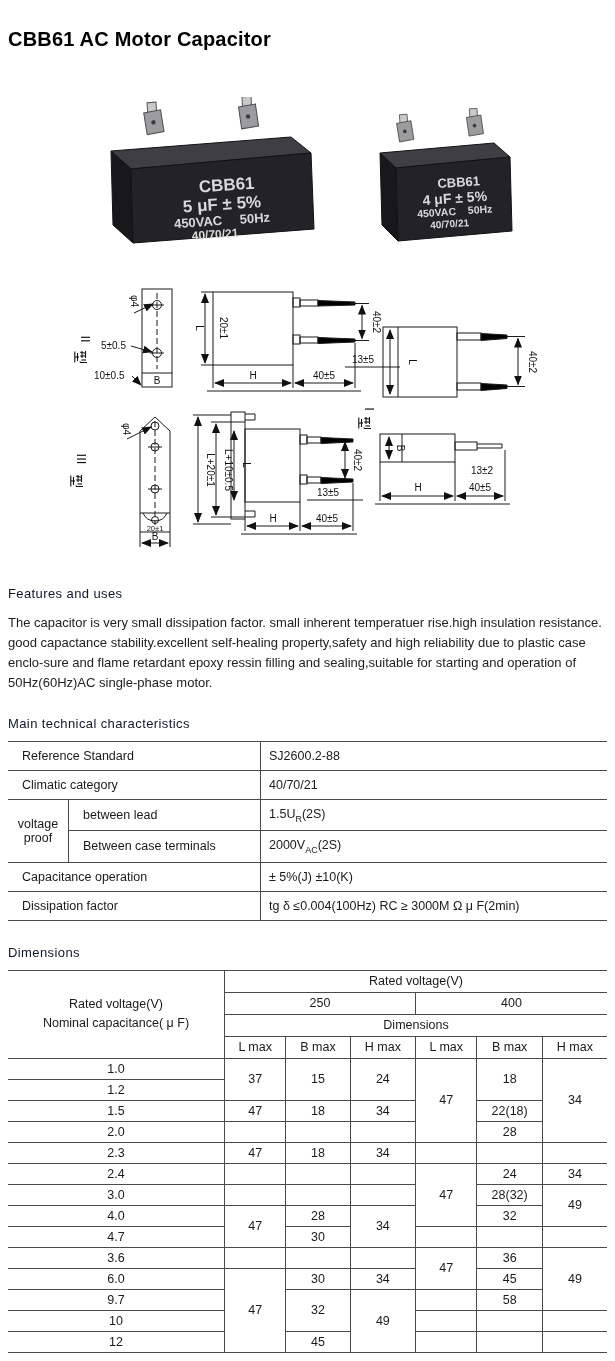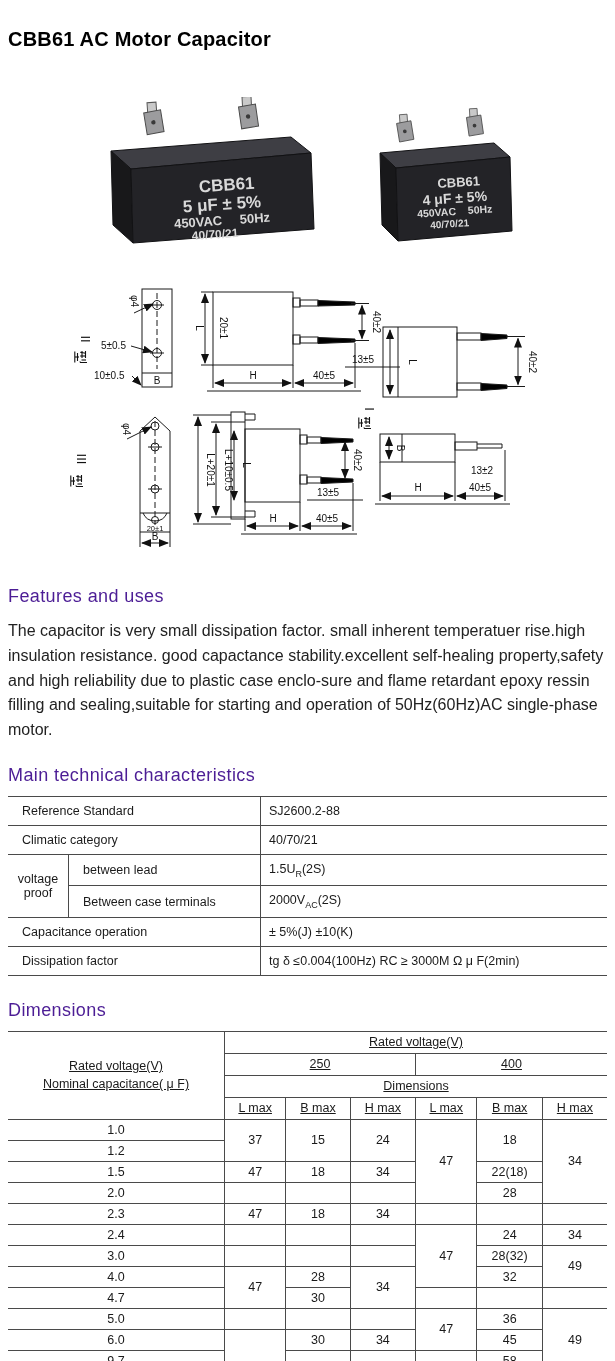--- a/index.html
+++ b/index.html
@@ -1,34 +1,34 @@
 <!DOCTYPE html>
 <html><head>
 <meta charset="utf-8">
 <style>
   html,body{margin:0;padding:0;background:#fff;}
   body{width:615px;min-height:1361px;font-family:"Liberation Sans","DejaVu Sans",sans-serif;color:#1a1a1a;}
   .page{width:615px;overflow:hidden;}
   h1.title{font-size:20px;font-weight:bold;color:#000;margin:28px 0 0 8px;letter-spacing:.2px;}
   .products{display:flex;align-items:flex-start;margin:46px 0 0 95px;gap:40px;}
   .diagrams{margin:26px 0 0 55px;}
-  .sec-heading{font-size:18px;font-weight:400;color:#4c1d95;letter-spacing:.4px;margin:22px 0 0 8px;}
-  .features-body{font-size:16px;line-height:1.55;color:#222;margin:12px 8px 0 8px;width:600px;}
+  .sec-heading{font-size:13px;font-weight:400;color:#0f172a;letter-spacing:.4px;margin:22px 0 0 8px;}
+  .features-body{font-size:13px;line-height:1.55;color:#222;margin:12px 8px 0 8px;width:600px;}
   table{border-collapse:collapse;margin:10px 0 0 8px;width:599px;font-size:12.5px;color:#1a1a1a;}
   td{border:1px solid #4a4a4a;vertical-align:middle;}
   td:first-child{border-left:none;}
   td:last-child{border-right:none;}
   .tech-table td{height:26px;padding:1px 8px;}
   .tech-table .lbl{padding-left:14px;}
   .tech-table .vp{width:52px;text-align:center;padding:17px 4px;}
   .tech-table .vcol{width:330px;}
   sub{font-size:9px;}
   .dims-table{text-align:center;}
   .dims-table td{height:20px;padding:0 2px;}
-  .dims-table thead td{height:21px;text-decoration:underline;}
+  .dims-table thead td{height:21px;}
   .cap-head{width:212px;line-height:1.5;}
   .dims-table tbody td:first-child{width:212px;}
   svg text{font-family:"Liberation Sans","DejaVu Sans",sans-serif;}
   .dimtxt{font-size:10px;fill:#111;}
   .dimtxt-s{font-size:7.5px;fill:#111;}
   .typetxt{font-size:13px;fill:#111;}
   .capline{fill:#d9d9d9;font-weight:bold;}
 </style>
 </head>
 <body>
@@ -398,21 +398,21 @@
             <td>32</td>
           </tr>
           <tr>
             <td>4.7</td>
             <td>30</td>
             <td></td>
             <td></td>
             <td></td>
           </tr>
           <tr>
-            <td>5.0</td>
+            <td>3.6</td>
             <td></td>
             <td></td>
             <td></td>
             <td rowspan="2">47</td>
             <td>36</td>
             <td rowspan="3">49</td>
           </tr>
           <tr>
             <td>6.0</td>
             <td rowspan="4">47</td>

